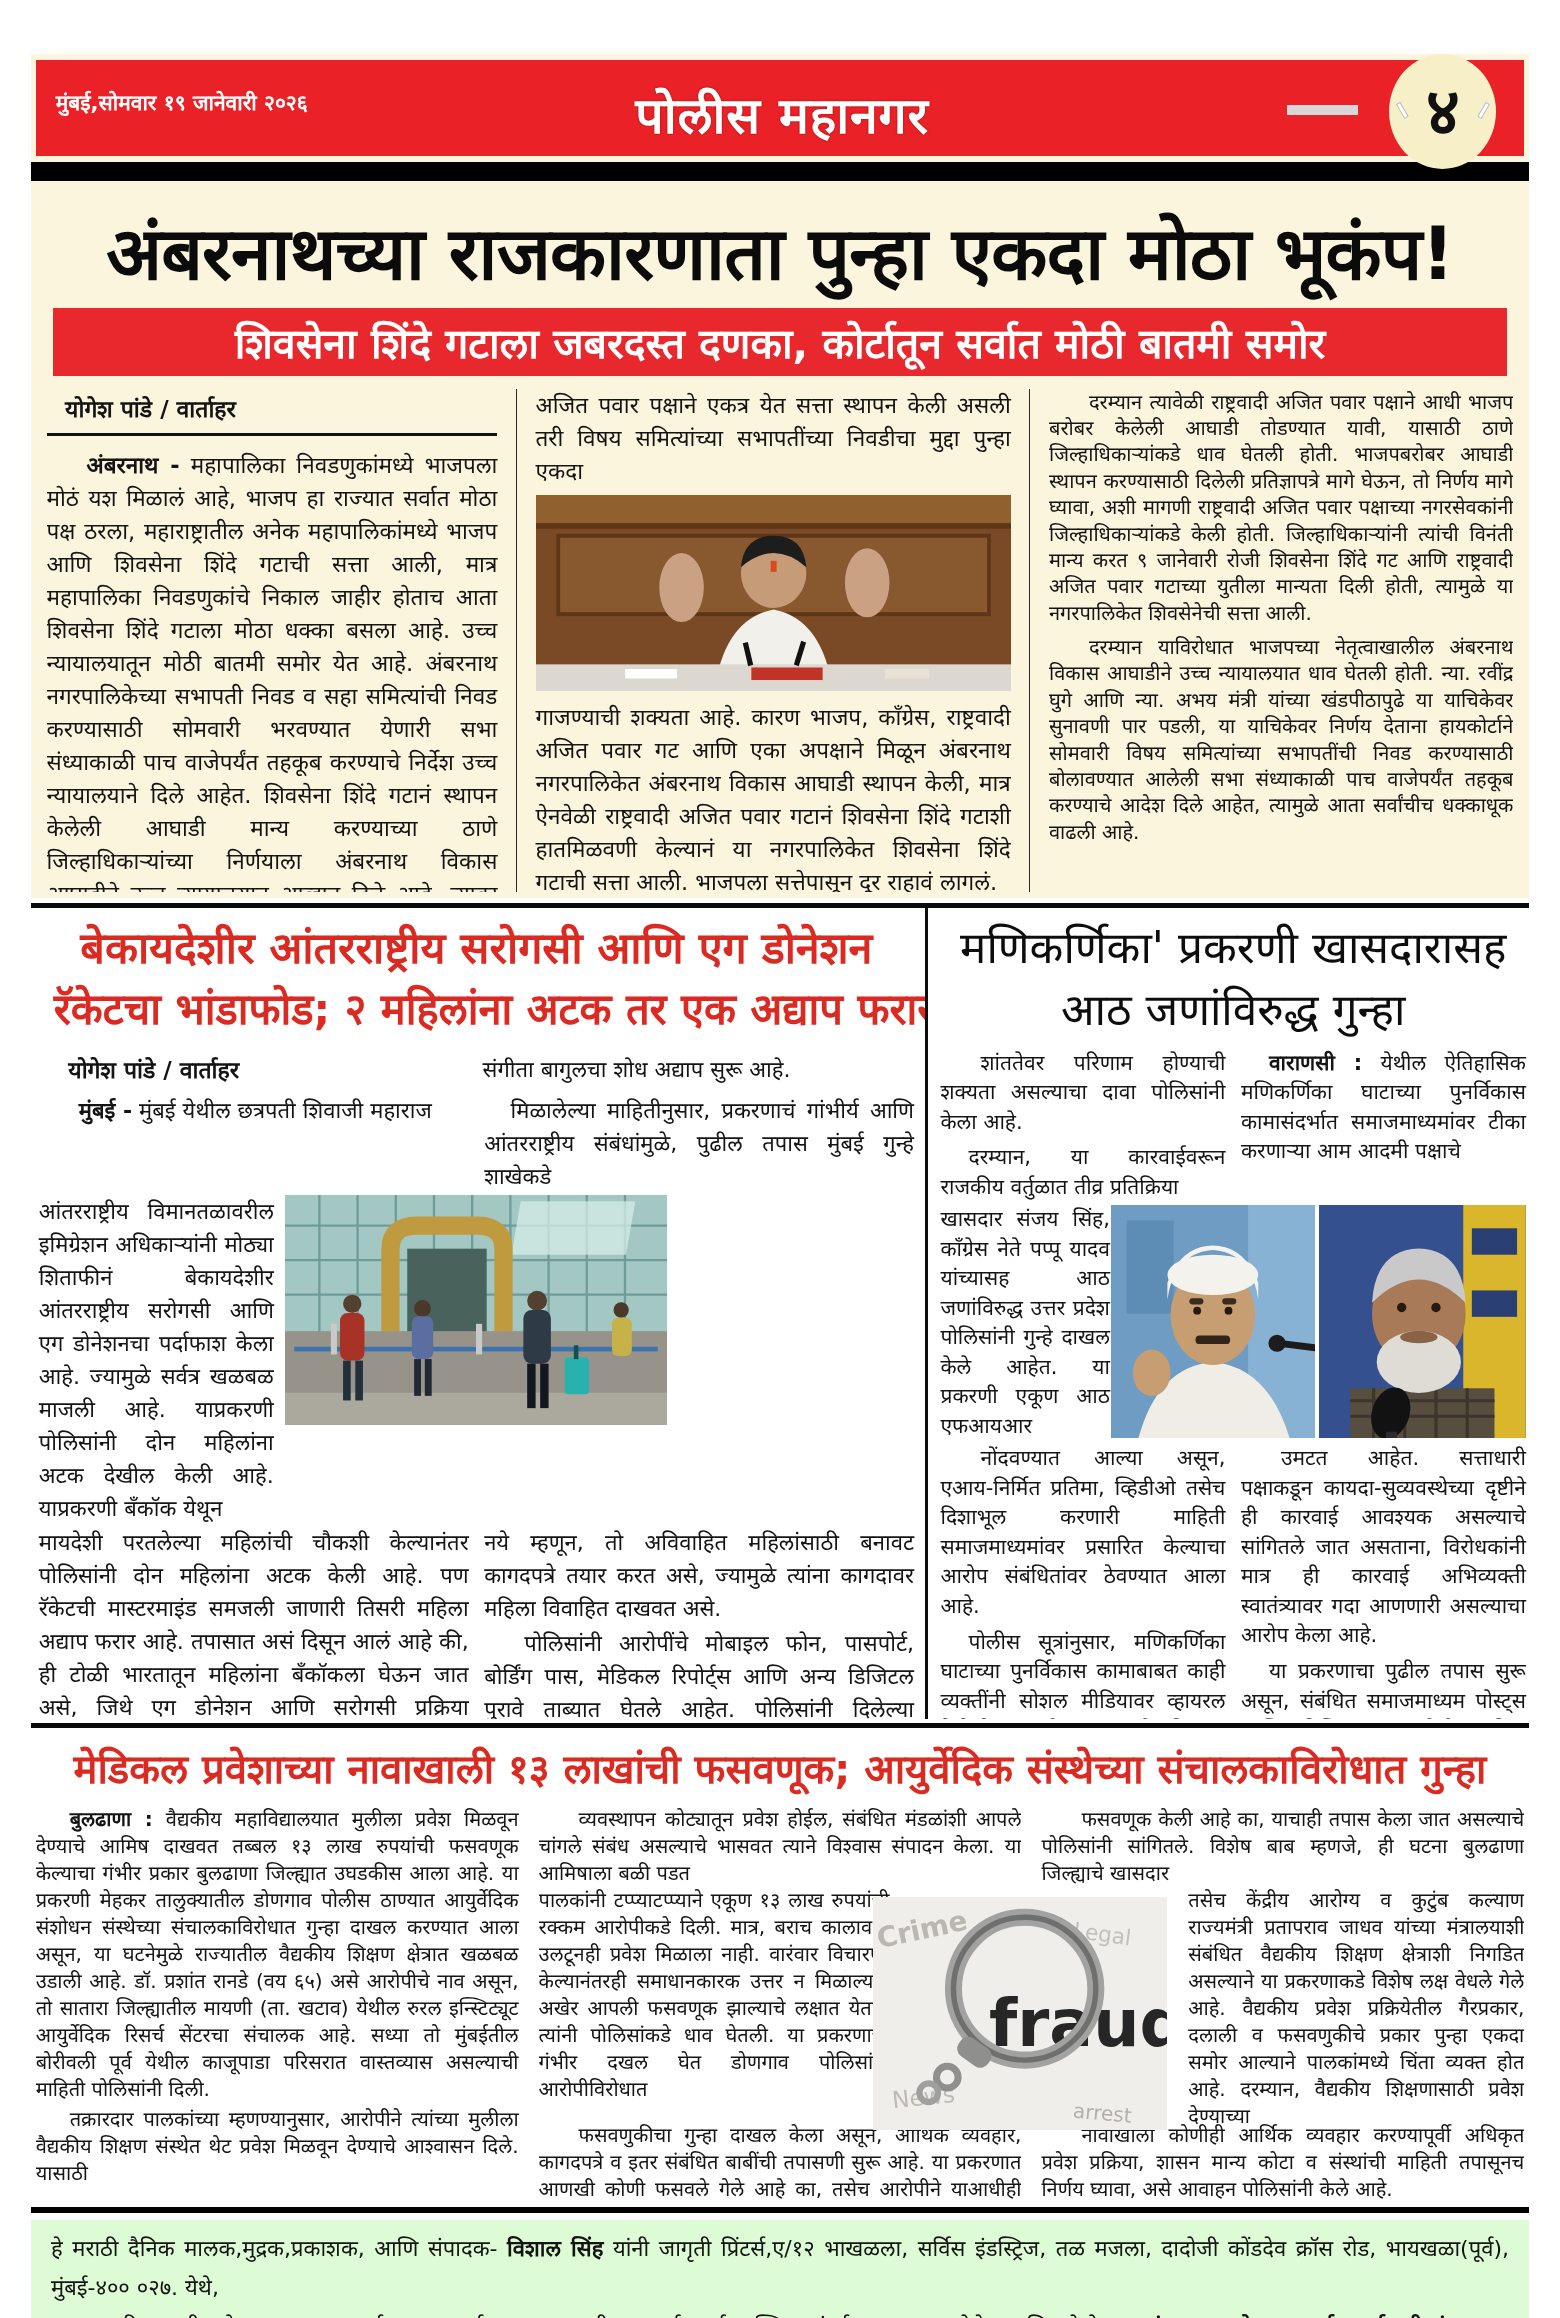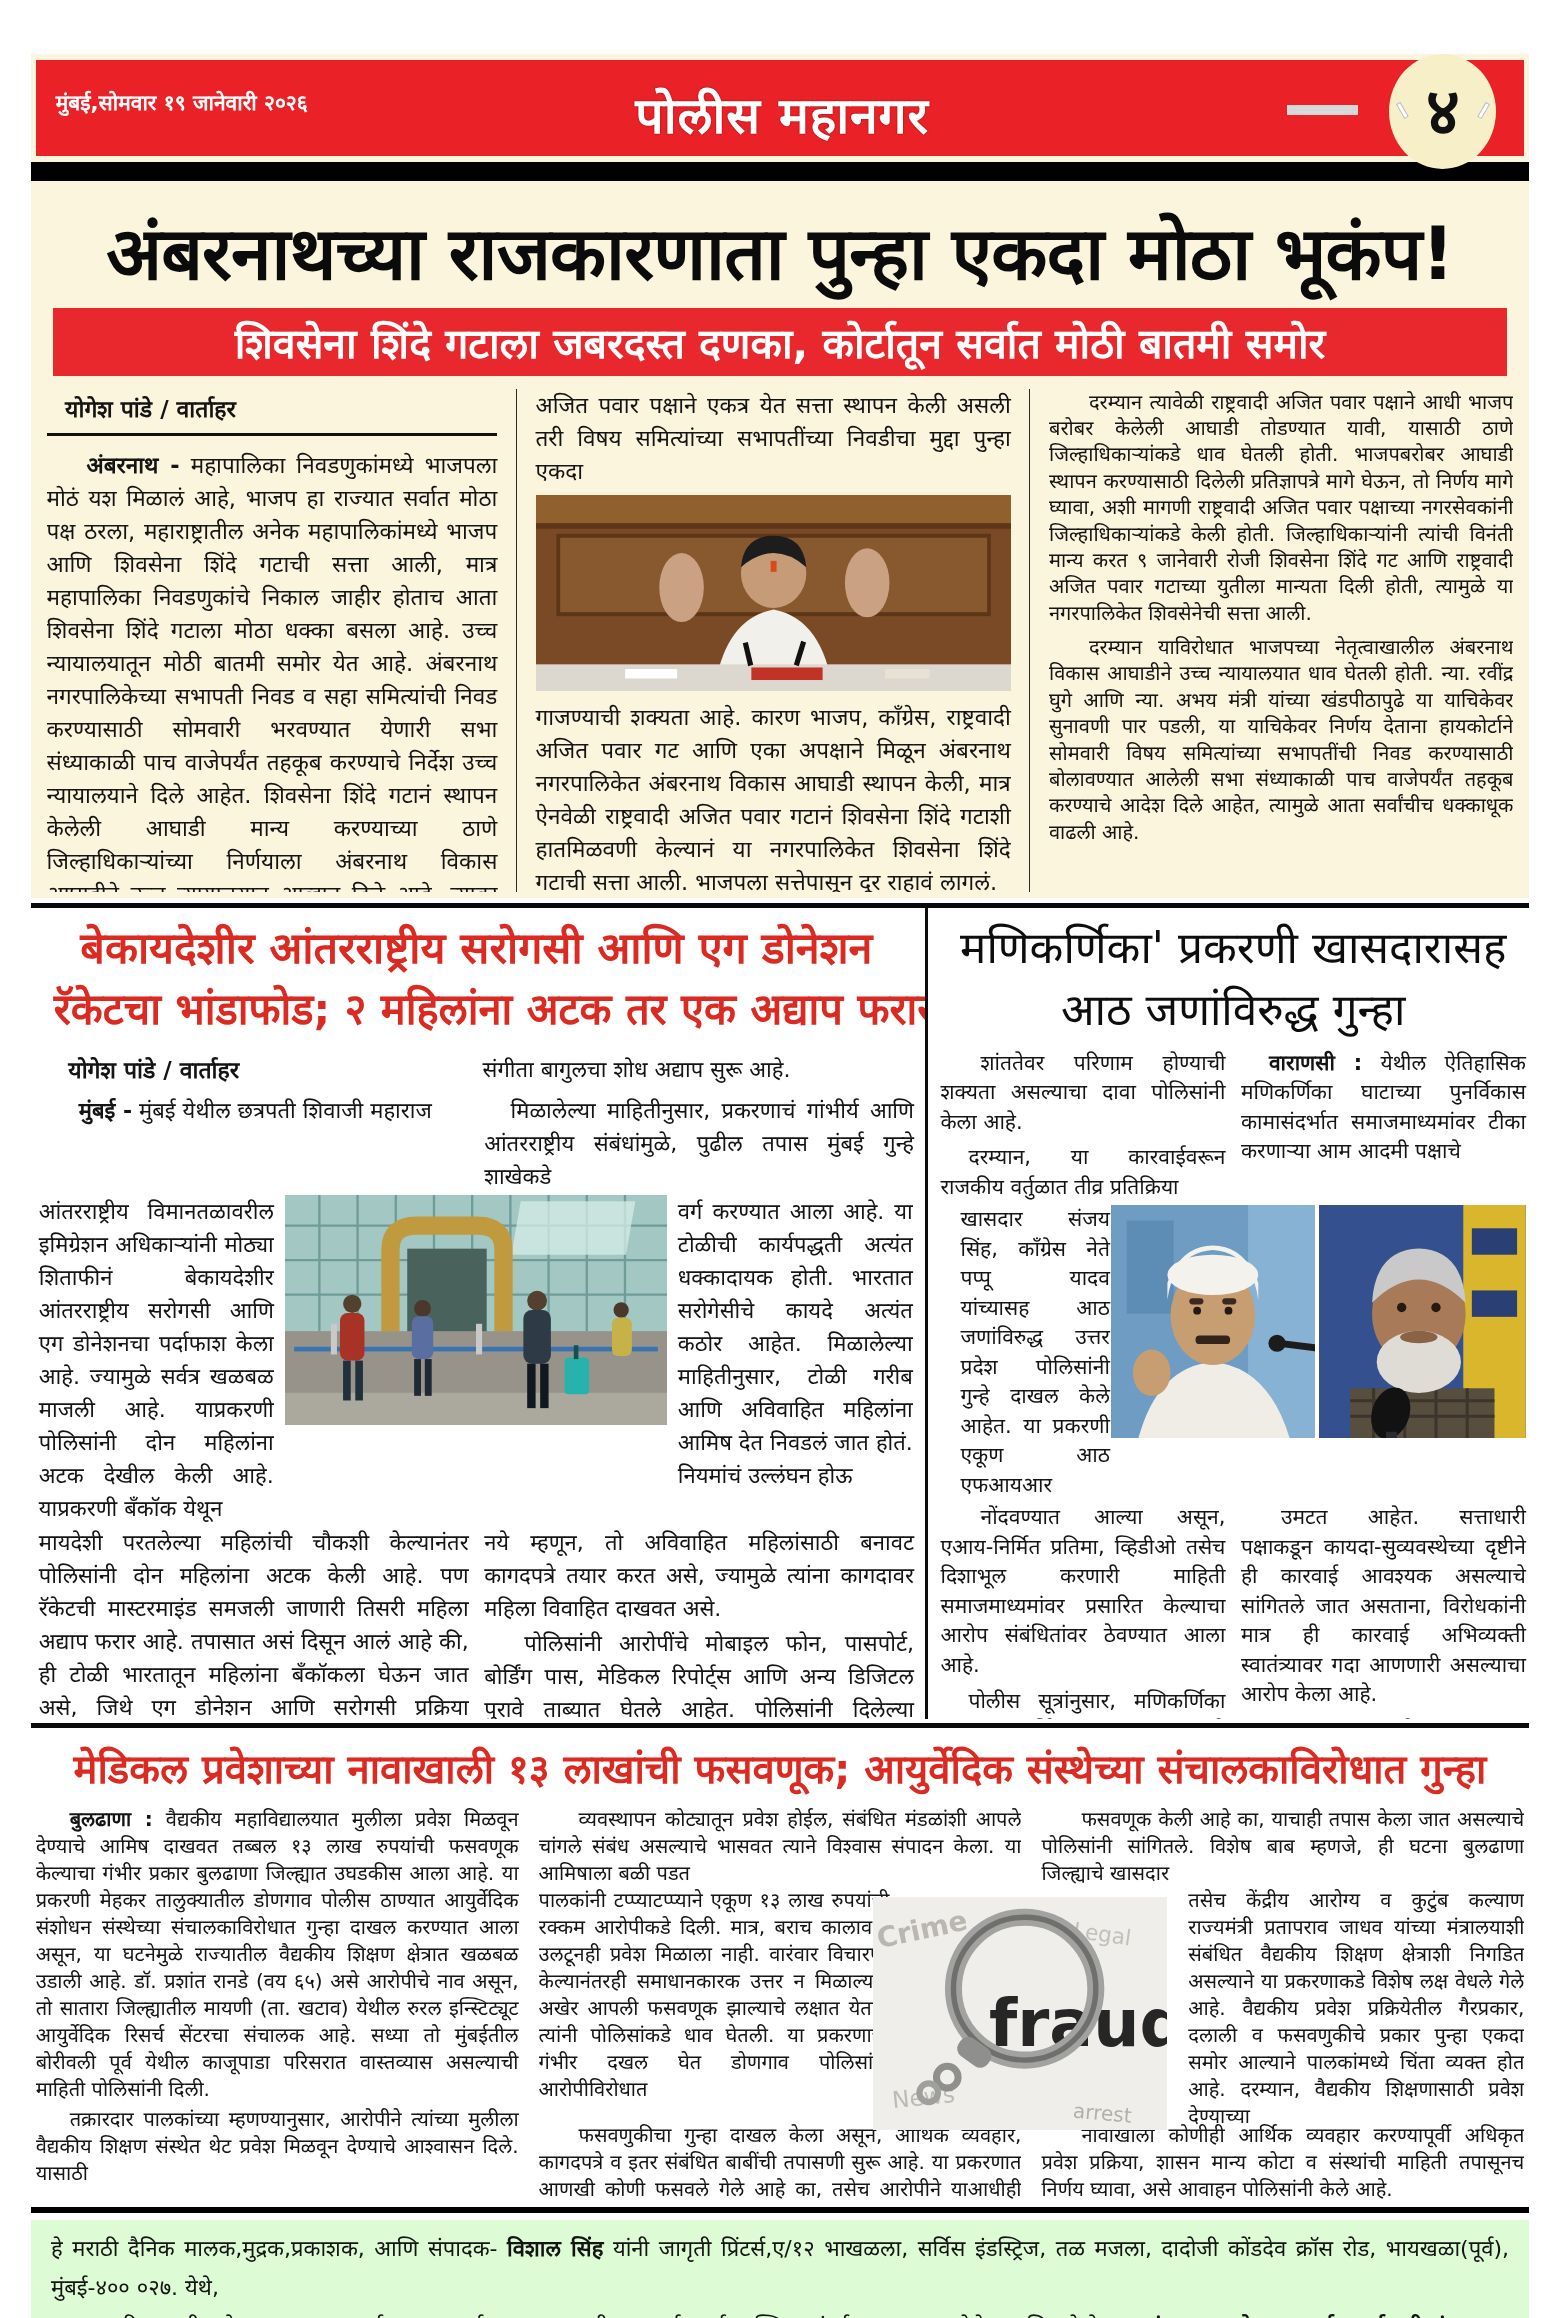--- a/index.html
+++ b/index.html
@@ -70,21 +70,21 @@
   .a2-band .photo { width:382px; height:230px; }
   .a2 .bodytext, .a2-colb-line1 { font-size:22px; line-height:33px; }
   .a2 .bodytext p + p { margin-top:1.6px; }
 
   .a3-headline { text-align:center; color:#0d0d0d; font-weight:normal; margin:6.2px 0 7.8px; }
   .a3-headline .fitline { font-size:44px; line-height:62px; }
   .a3 .bodytext { font-size:21px; line-height:29.5px; }
   .a3-row { display:flex; gap:15.5px; }
   .a3-row > div { width:287px; }
   .a3-band { display:flex; margin:3.1px 0; }
-  .a3-band .side1 { width:174px; padding-right:1px;margin-left:20px; }
+  .a3-band .side1 { width:174px; padding-right:1px; }
   .a3-photos { display:flex; gap:4.7px; width:415px; height:233px; }
   .a3-photos .photo { height:100%; }
   .a3 .bodytext p + p { margin-top:6.2px; }
 
   
   .a4 { margin:3.1px 31px 0; }
   .a4-headline { text-align:center; color:#DB2A21; font-weight:bold; margin:12.4px 0 9.3px; }
   .a4-headline .fitline { font-size:40px; }
   .a4-body { position:relative; display:flex; gap:20px; padding:1.6px 4.7px 0; height:395px; overflow:hidden; }
   .a4-col { width:483px; overflow:hidden; }
@@ -228,21 +228,20 @@
               <circle cx="330" cy="138" r="13" fill="#54402f"></circle>
               <rect x="312" y="150" width="36" height="70" rx="11" fill="#2e3a46"></rect>
               <rect x="317" y="220" width="11" height="58" fill="#11181f"></rect>
               <rect x="334" y="220" width="11" height="58" fill="#11181f"></rect>
               <rect x="366" y="212" width="32" height="48" rx="5" fill="#27b2ad"></rect>
               <rect x="378" y="196" width="6" height="18" fill="#13504e"></rect>
               <circle cx="440" cy="150" r="10" fill="#4a382a"></circle>
               <rect x="428" y="160" width="26" height="50" rx="8" fill="#c7b24a"></rect>
             </svg>
           </div>
-          <div class="sideB bodytext">वर्ग करण्यात आला आहे. या टोळीची कार्यपद्धती अत्यंत धक्कादायक होती. भारतात सरोगेसीचे कायदे अत्यंत कठोर आहेत. मिळालेल्या माहितीनुसार, टोळी गरीब आणि अविवाहित महिलांना आमिष देत निवडलं जात होतं. नियमांचं उल्लंघन होऊ</div>
         </div>
         <div class="row2cols">
           <div class="bodytext">
             <p style="text-indent:0">मायदेशी परतलेल्या महिलांची चौकशी केल्यानंतर पोलिसांनी दोन महिलांना अटक केली आहे. पण रॅकेटची मास्टरमाइंड समजली जाणारी तिसरी महिला अद्याप फरार आहे. तपासात असं दिसून आलं आहे की, ही टोळी भारतातून महिलांना बँकॉकला घेऊन जात असे, जिथे एग डोनेशन आणि सरोगसी प्रक्रिया बेकायदेशीरपणे पार पाडल्या जात होत्या. या रॅकेटचा मुख्य उद्देश एग डोनेशन आणि सरोगेट मातांना आयव्हीएफ केंद्रांमध्ये पोहोचवणे हा होता.</p>
 
           </div>
           <div class="bodytext">
             <p style="text-indent:0">नये म्हणून, तो अविवाहित महिलांसाठी बनावट कागदपत्रे तयार करत असे, ज्यामुळे त्यांना कागदावर महिला विवाहित दाखवत असे.</p>
             <p>पोलिसांनी आरोपींचे मोबाइल फोन, पासपोर्ट, बोर्डिंग पास, मेडिकल रिपोर्ट्स आणि अन्य डिजिटल पुरावे ताब्यात घेतले आहेत. पोलिसांनी दिलेल्या माहितीनुसार, आरोपीविरुद्ध सरोगसी (नियमन) कायदा, २०२१ भारतीय दंड संहिता, २०२३ च्या विविध कलमांखाली गंभीर गुन्हा दाखल करण्यात आला आहे. सध्या एकाहून अधिक चौकशी सुरू आहे. या आंतरराष्ट्रीय नेटवर्कशी संबंधित इतर लोकांच्या भूमिकेचीही सखोल चौकशी केली जात आहे.</p>
           </div>

